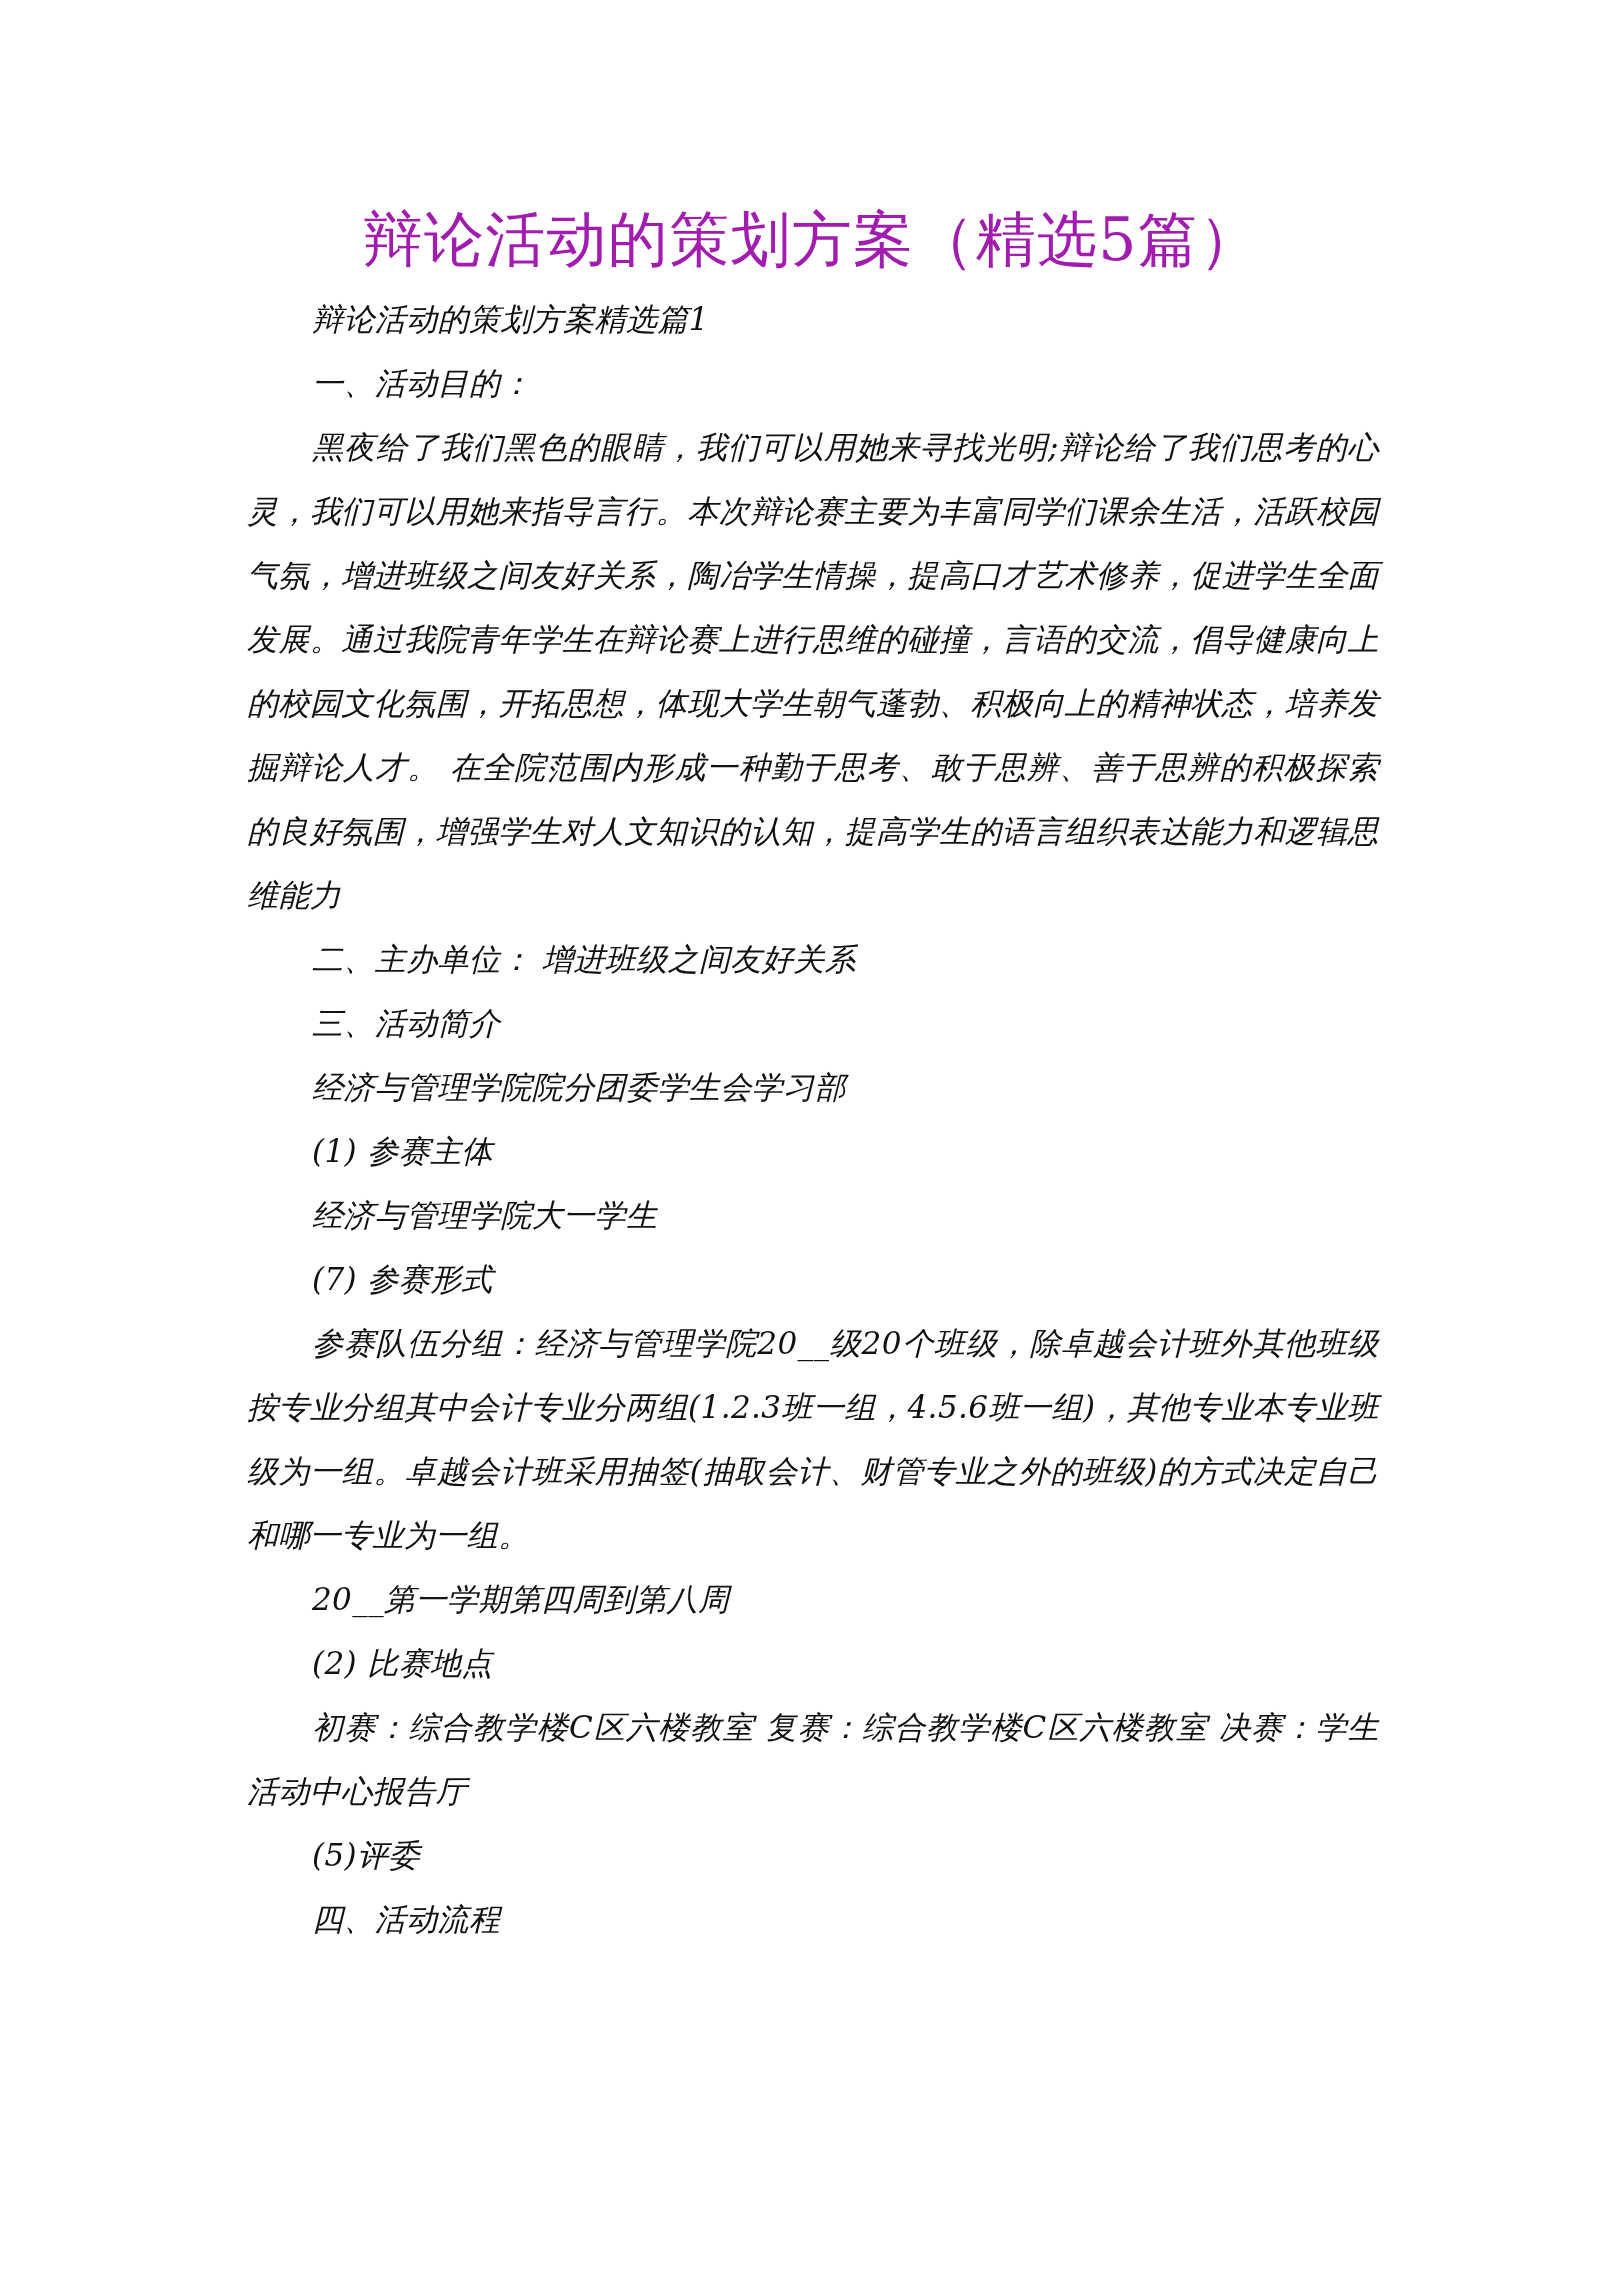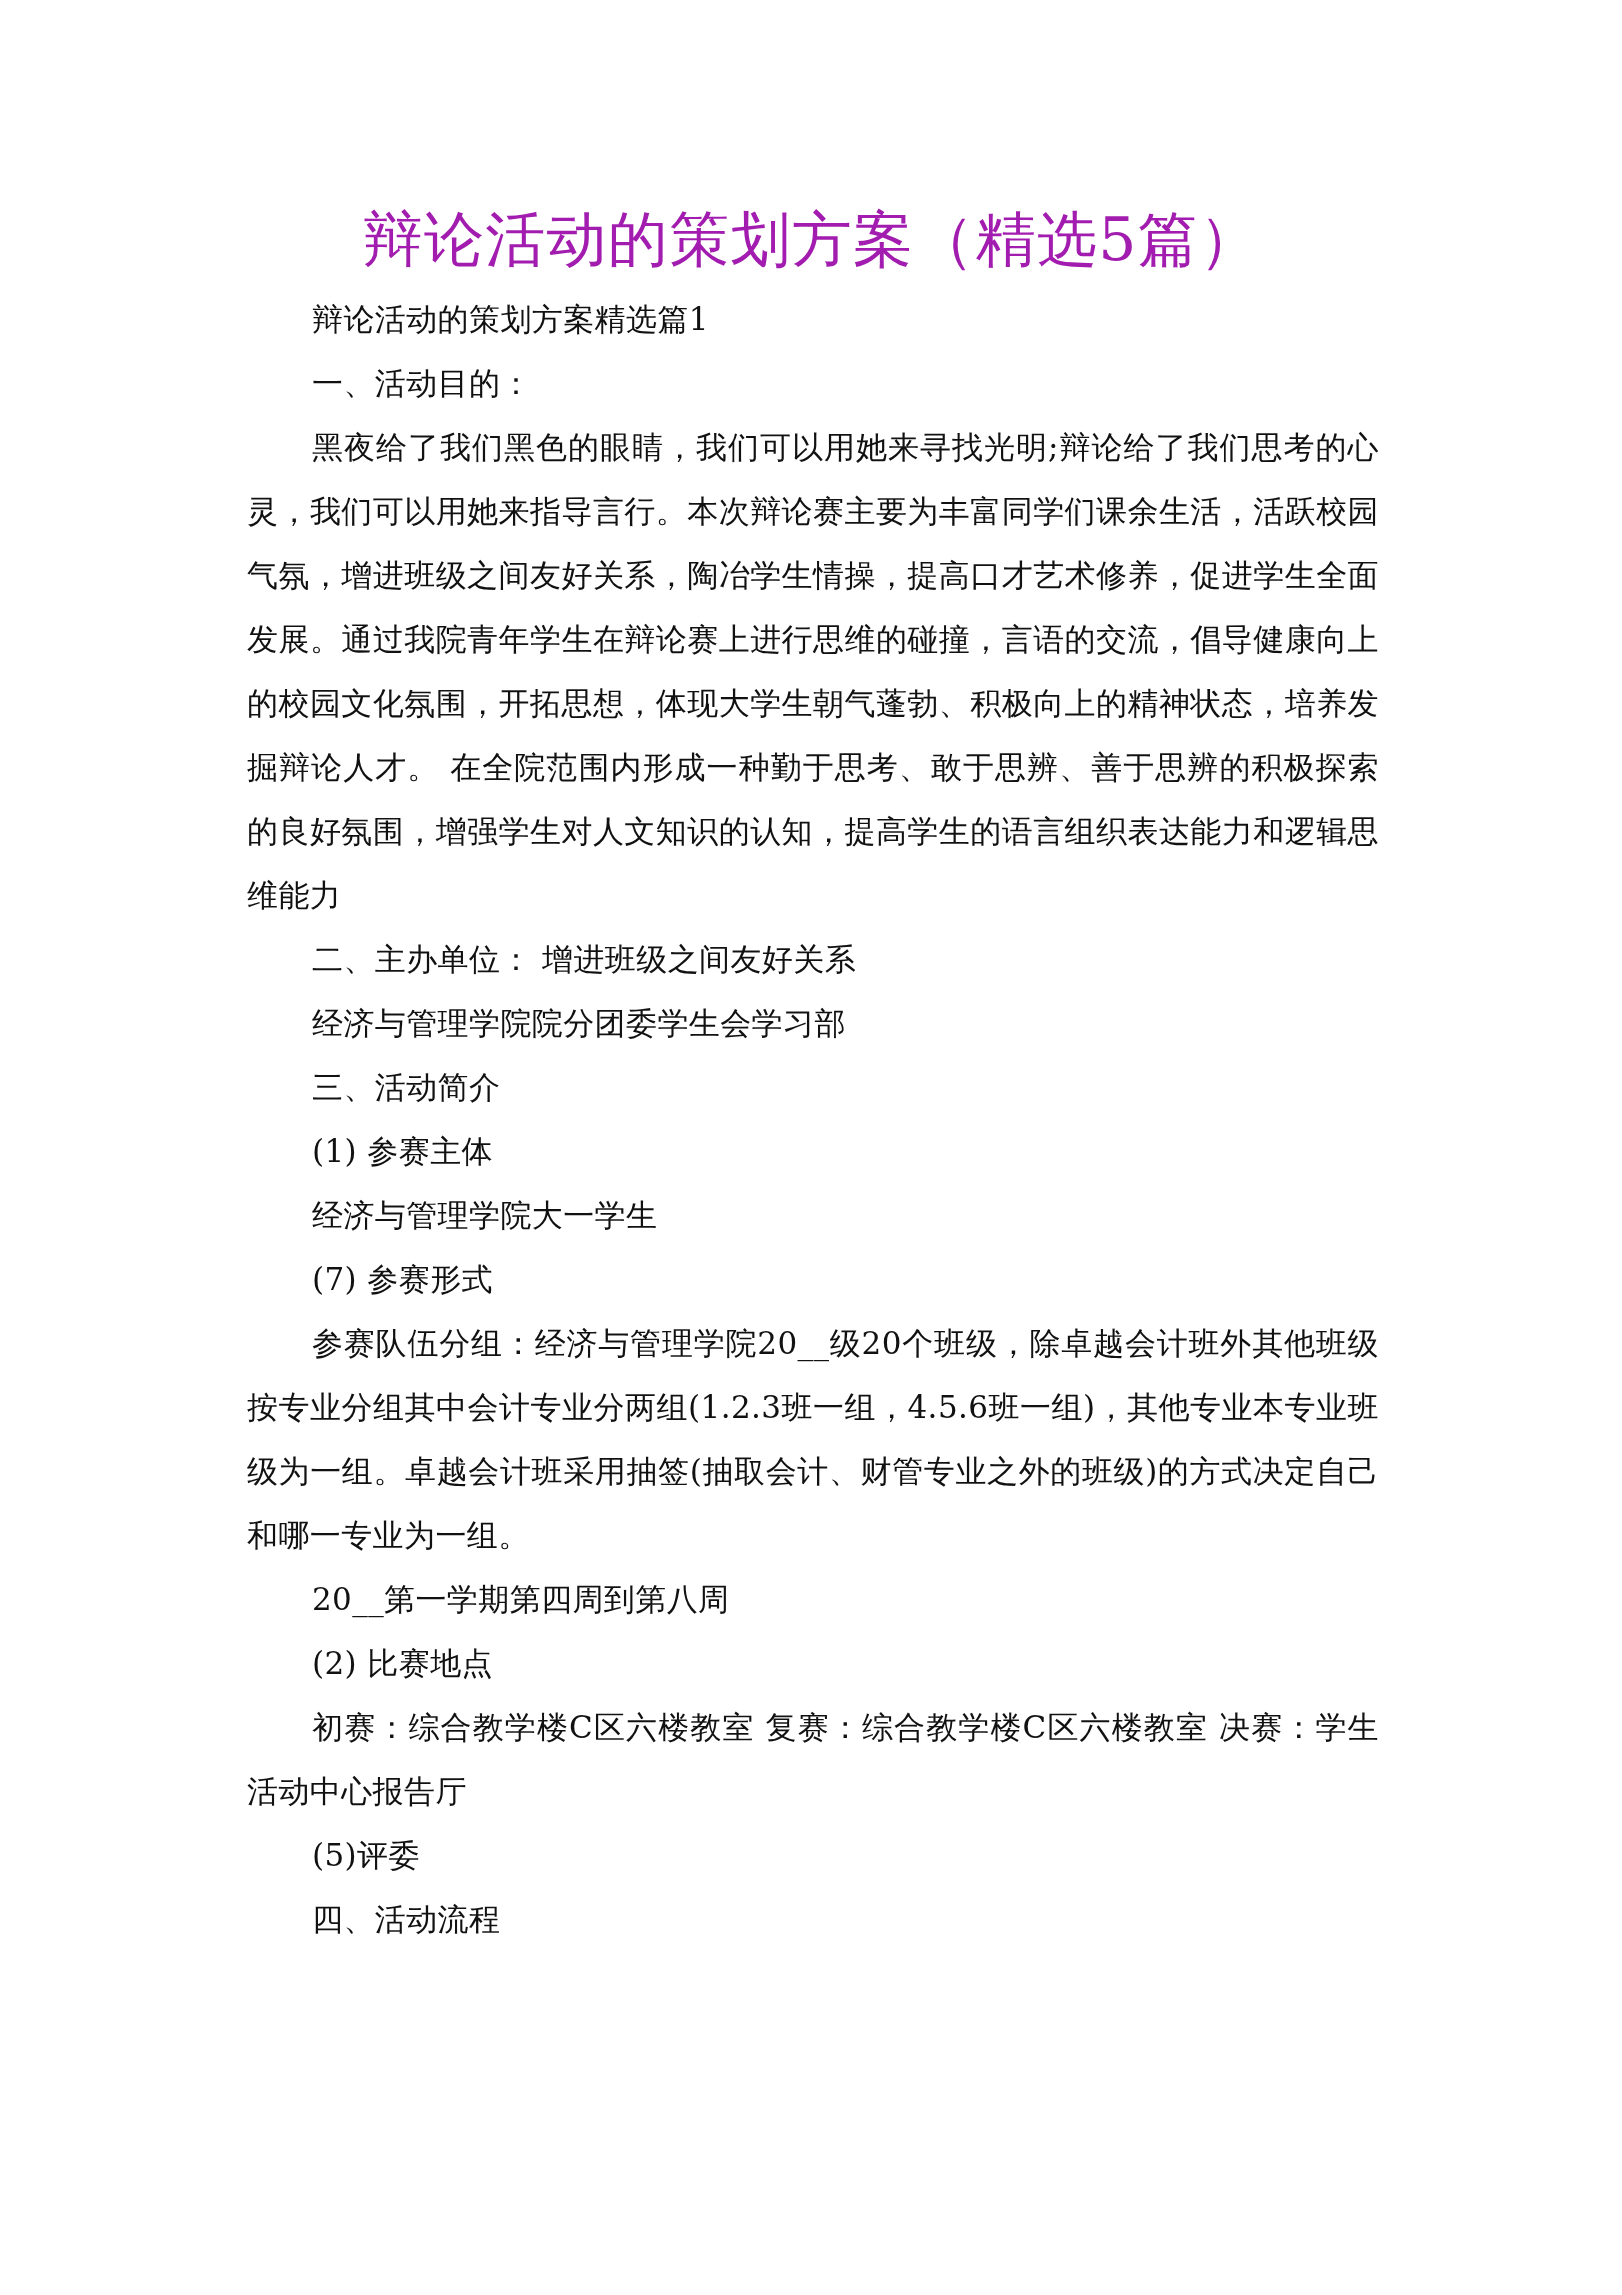--- a/index.html
+++ b/index.html
@@ -37,20 +37,21 @@
     color: #a21caf;
   }
   .body-text {
     position: absolute;
     left: 247px;
     top: 287px;
     width: 1132px;
     font-size: 31px;
     line-height: 64px;
     letter-spacing: 0.4px;
+    font-style: italic;
   }
   .p {
     margin: 0;
     padding: 0;
     text-align: justify;
     text-align-last: left;
   }
   .indent {
     text-indent: 65px;
   }
@@ -59,22 +60,22 @@
 <body>
 
 <div class="page">
   <h1 class="title">辩论活动的策划方案（精选5篇）</h1>
 
   <div class="body-text">
     <p class="p indent">辩论活动的策划方案精选篇1</p>
     <p class="p indent">一、活动目的：</p>
     <p class="p indent">黑夜给了我们黑色的眼睛，我们可以用她来寻找光明;辩论给了我们思考的心灵，我们可以用她来指导言行。本次辩论赛主要为丰富同学们课余生活，活跃校园气氛，增进班级之间友好关系，陶冶学生情操，提高口才艺术修养，促进学生全面发展。通过我院青年学生在辩论赛上进行思维的碰撞，言语的交流，倡导健康向上的校园文化氛围，开拓思想，体现大学生朝气蓬勃、积极向上的精神状态，培养发掘辩论人才。 在全院范围内形成一种勤于思考、敢于思辨、善于思辨的积极探索的良好氛围，增强学生对人文知识的认知，提高学生的语言组织表达能力和逻辑思维能力</p>
     <p class="p indent">二、主办单位：  增进班级之间友好关系</p>
+    <p class="p indent">三、活动简介</p>
     <p class="p indent">经济与管理学院院分团委学生会学习部</p>
-    <p class="p indent">三、活动简介</p>
     <p class="p indent">(1) 参赛主体</p>
     <p class="p indent">经济与管理学院大一学生</p>
     <p class="p indent">(7) 参赛形式</p>
     <p class="p indent">参赛队伍分组：经济与管理学院20__级20个班级，除卓越会计班外其他班级按专业分组其中会计专业分两组(1.2.3班一组，4.5.6班一组)，其他专业本专业班级为一组。卓越会计班采用抽签(抽取会计、财管专业之外的班级)的方式决定自己和哪一专业为一组。</p>
     <p class="p indent">20__第一学期第四周到第八周</p>
     <p class="p indent">(2) 比赛地点</p>
     <p class="p indent">初赛：综合教学楼C区六楼教室 复赛：综合教学楼C区六楼教室 决赛：学生活动中心报告厅</p>
     <p class="p indent">(5)评委</p>
     <p class="p indent">四、活动流程</p>
   </div>

